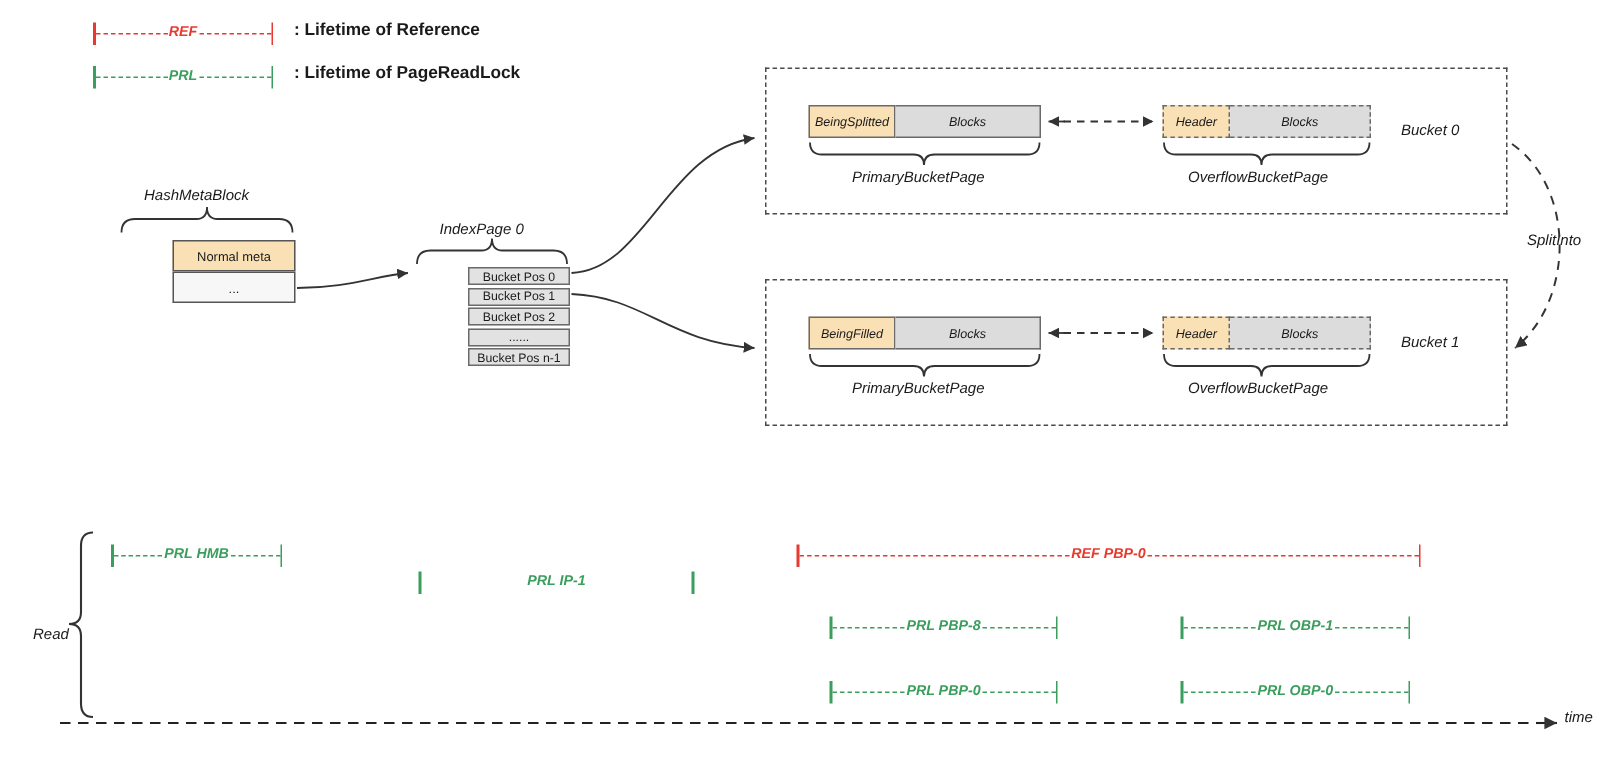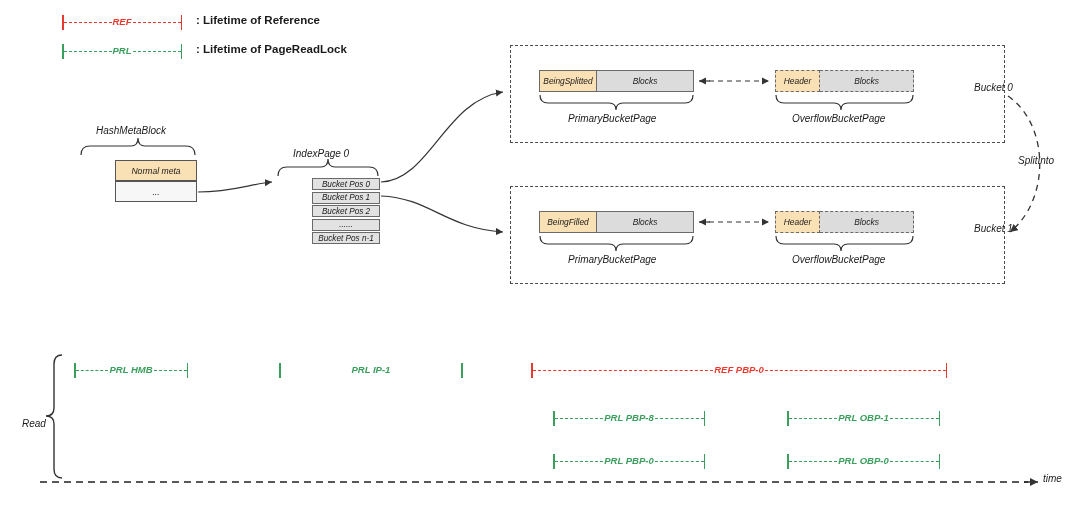--- a/index.html
+++ b/index.html
@@ -23,21 +23,21 @@
   .ref .seg{border-top-color:#e8392e;}
   .ref .lbl{color:#e8392e;}
   .prl .cap{background:#3a9e5c;}
   .prl .seg{border-top-color:#3a9e5c;}
   .prl .lbl{color:#3a9e5c;}
 
   
   .stack{position:absolute;display:flex;flex-direction:column;}
   .cell{
     box-sizing:border-box;border:1.2px solid #555;
-    font-size:8.6px;font-style:italic;display:flex;align-items:center;justify-content:center;
+    font-size:8.6px;display:flex;align-items:center;justify-content:center;
     color:#1a1a1a;
     margin-left:36px;
   }
   .hmb .cell{height:21px;}
   .c-orange{background:#fae0b5;}
   .c-gray{background:#dcdcdc;}
   .c-pink{background:#fbd0d3;}
   .c-white{background:#f7f7f7;}
   .ip{gap:1.5px;}
   .ip .cell{height:12px;background:#e2e2e2;font-size:8.2px;border:1.1px solid #6a6a6a;}
@@ -49,21 +49,21 @@
   .pagerow .seg{
     box-sizing:border-box;display:flex;align-items:center;justify-content:center;
     font-size:8.4px;font-style:italic;color:#1a1a1a;
   }
   .solid .seg{border:1.3px solid #6a6a6a;}
   .solid .seg+.seg{border-left:none;}
   .dashedbox .seg{border:1.3px dashed #6a6a6a;}
   .dashedbox .seg+.seg{border-left:none;}
 
   .bucketbox{position:absolute;box-sizing:border-box;border:1.6px dashed #4a4a4a;}
-  .bucketlbl{position:absolute;font-size:10px;font-style:italic;margin-left:40px;}
+  .bucketlbl{position:absolute;font-size:10px;font-style:italic;}
 
   svg.overlay{position:absolute;left:0;top:0;width:1080px;height:512px;pointer-events:none;}
 </style>
 </head>
 <body>
 
 <div class="abs interval ref" style="left:62px;top:13px;width:120px;">
   <div class="cap"></div>
   <div class="seg"></div>
   <div class="lbl">REF</div>
@@ -132,21 +132,21 @@
 <div class="caption" style="left:1043px;top:473px;">time</div>
 
 <div class="interval prl" style="left:74px;top:361px;width:114px;">
   <div class="cap"></div>
   <div class="seg"></div>
   <div class="lbl">PRL HMB</div>
   <div class="seg"></div>
   <div class="cap"></div>
 </div>
 
-<div class="interval prl" style="left:279px;top:361px;width:88px;gap:35px;">
+<div class="interval prl" style="left:279px;top:379px;width:88px;gap:35px;">
   <div class="cap"></div>
   <div class="seg"></div>
   <div class="lbl">PRL IP-1</div>
   <div class="seg"></div>
   <div class="cap"></div>
 </div>
 
 <div class="interval ref" style="left:531px;top:361px;width:416px;">
   <div class="cap"></div>
   <div class="seg"></div>

